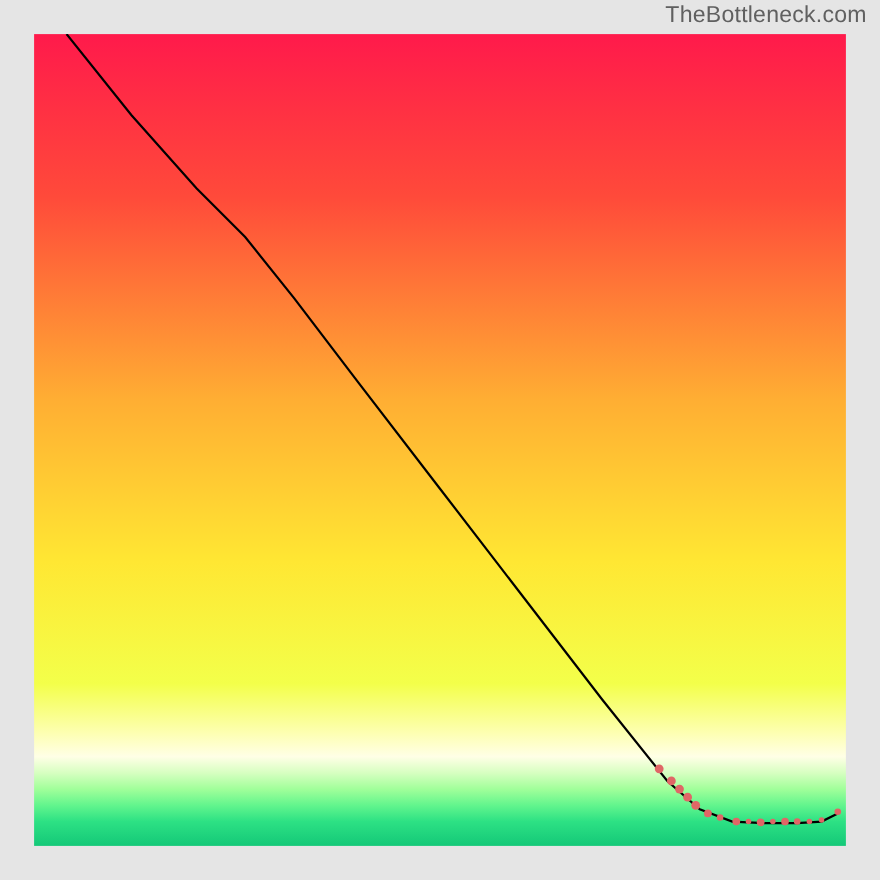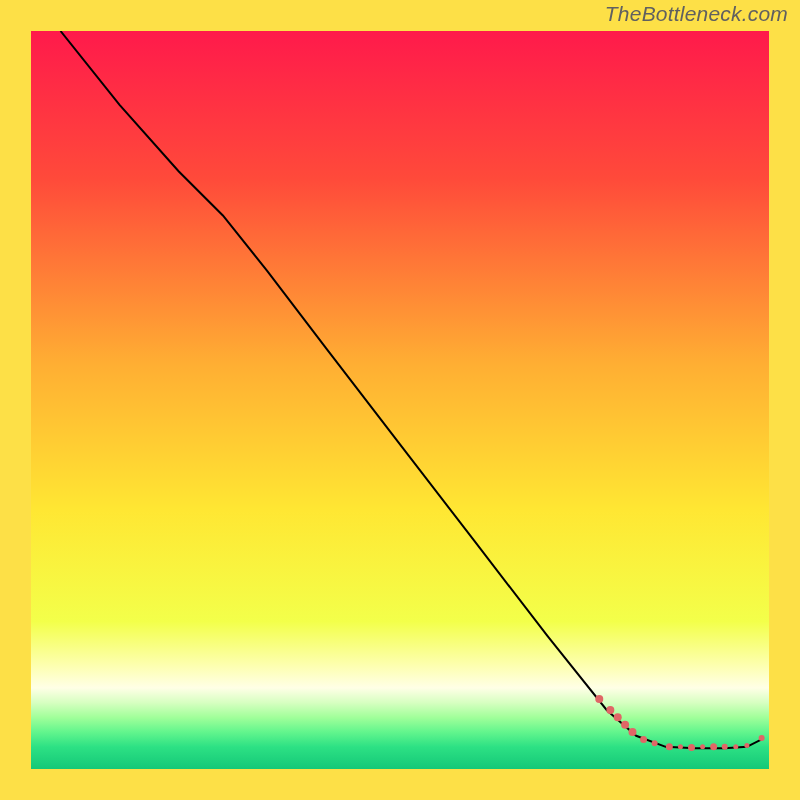--- a/index.html
+++ b/index.html
@@ -8,22 +8,21 @@
     width: 800px;
     height: 800px;
     background: #000;
     overflow: hidden;
     font-family: Arial, Helvetica, sans-serif;
   }
   .frame {
     position: relative;
     width: 800px;
     height: 800px;
-    background: #fde047;
-    font-style: italic;
+    background: #e5e5e5;
   }
   .watermark {
     position: absolute;
     top: 2px;
     right: 12px;
     color: #606060;
     font-size: 21px;
     font-weight: 500;
     letter-spacing: 0.2px;
   }

